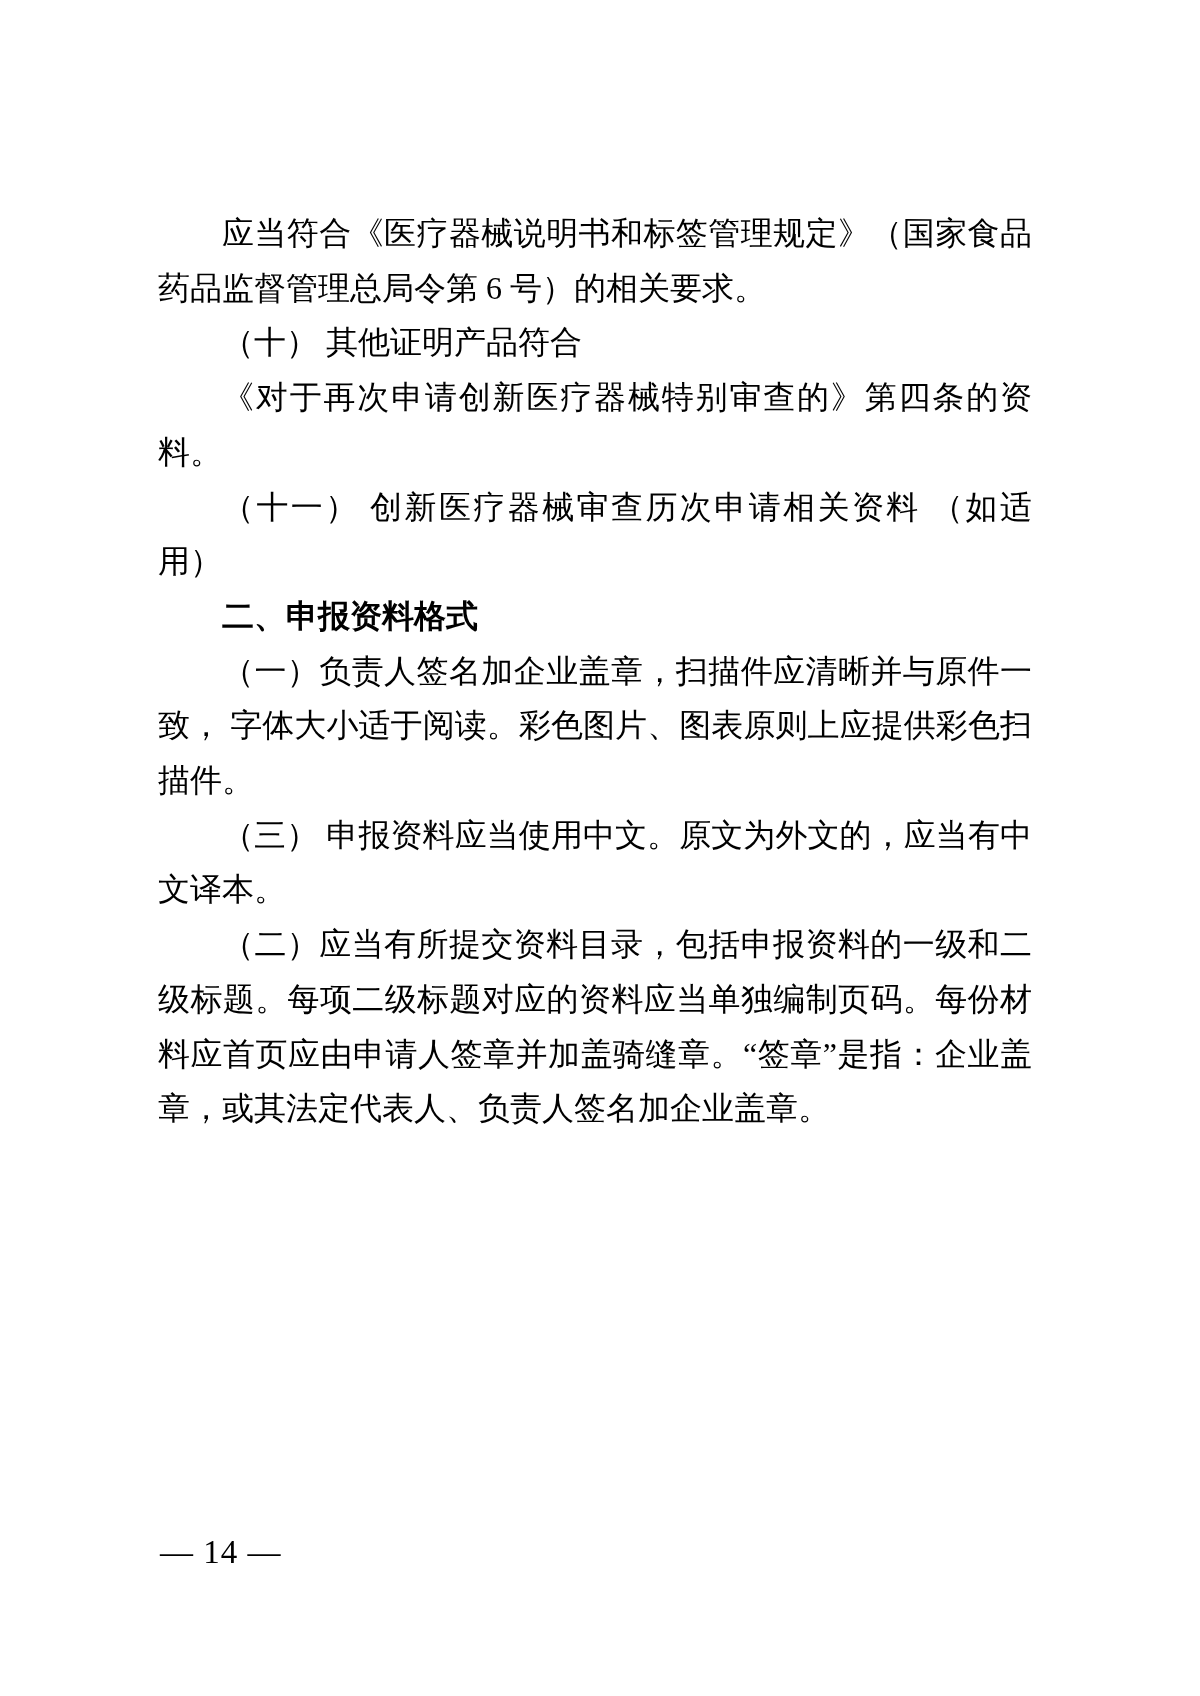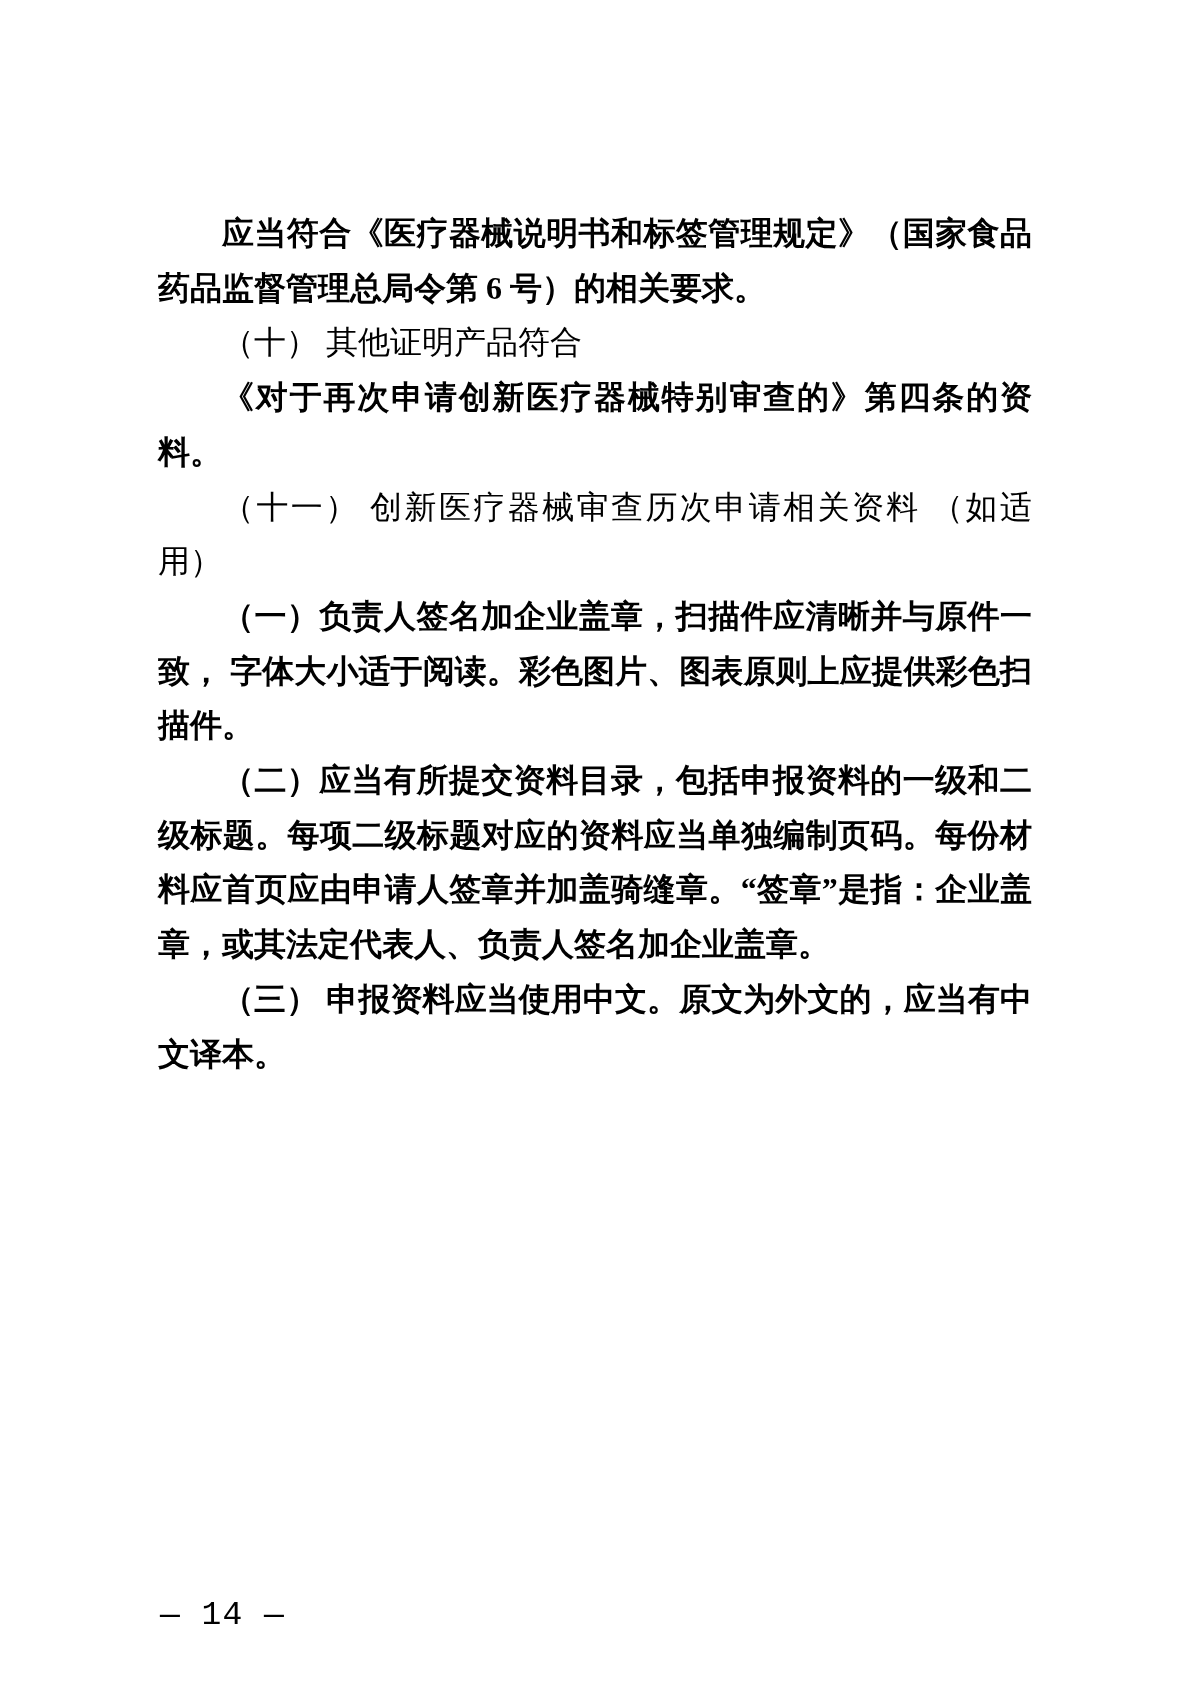--- a/index.html
+++ b/index.html
@@ -27,48 +27,49 @@
     text-justify: inter-character;
   }
   .content p {
     margin: 0;
     padding: 0;
     text-indent: 2em;
     word-break: break-all;
   }
   
   .para-body {
-    font-weight: bold;
+    font-weight: normal;
   }
   
   .para-kai {
     font-weight: normal;
   }
   
   .para-hei {
     font-weight: bold;
     font-family: "Liberation Sans", "DejaVu Sans", sans-serif;
   }
   .footer {
     position: absolute;
     left: 160px;
-    top: 1596px;
+    top: 1532px;
     font-size: 33px;
     line-height: 40px;
     letter-spacing: 1px;
-    font-family: Liberation Mono, monospace;
+    font-family: Liberation Serif, serif;
   }
 </style>
 </head>
 <body>
 
 <div class="page" style="background: rgb(255, 255, 255); color: rgb(0, 0, 0);">
   <main class="content" id="paragraph-container">
       <p class="para-body">应当符合《医疗器械说明书和标签管理规定》（国家食品药品监督管理总局令第 6 号）的相关要求。</p>
       <p class="para-kai">（十） 其他证明产品符合</p>
       <p class="para-body">《对于再次申请创新医疗器械特别审查的》第四条的资料。</p>
       <p class="para-kai">（十一） 创新医疗器械审查历次申请相关资料 （如适用）</p>
+      <p class="para-hei">二、申报资料格式</p>
       <p class="para-body">（一）负责人签名加企业盖章，扫描件应清晰并与原件一致， 字体大小适于阅读。彩色图片、图表原则上应提供彩色扫描件。</p>
+      <p class="para-body">（三） 申报资料应当使用中文。原文为外文的，应当有中文译本。</p>
       <p class="para-body">（二）应当有所提交资料目录，包括申报资料的一级和二级标题。每项二级标题对应的资料应当单独编制页码。每份材料应首页应由申请人签章并加盖骑缝章。“签章”是指：企业盖章，或其法定代表人、负责人签名加企业盖章。</p>
-      <p class="para-body">（三） 申报资料应当使用中文。原文为外文的，应当有中文译本。</p>
     </main>
   <div class="footer">— 14 —</div>
 </div>
 
 </body></html>

